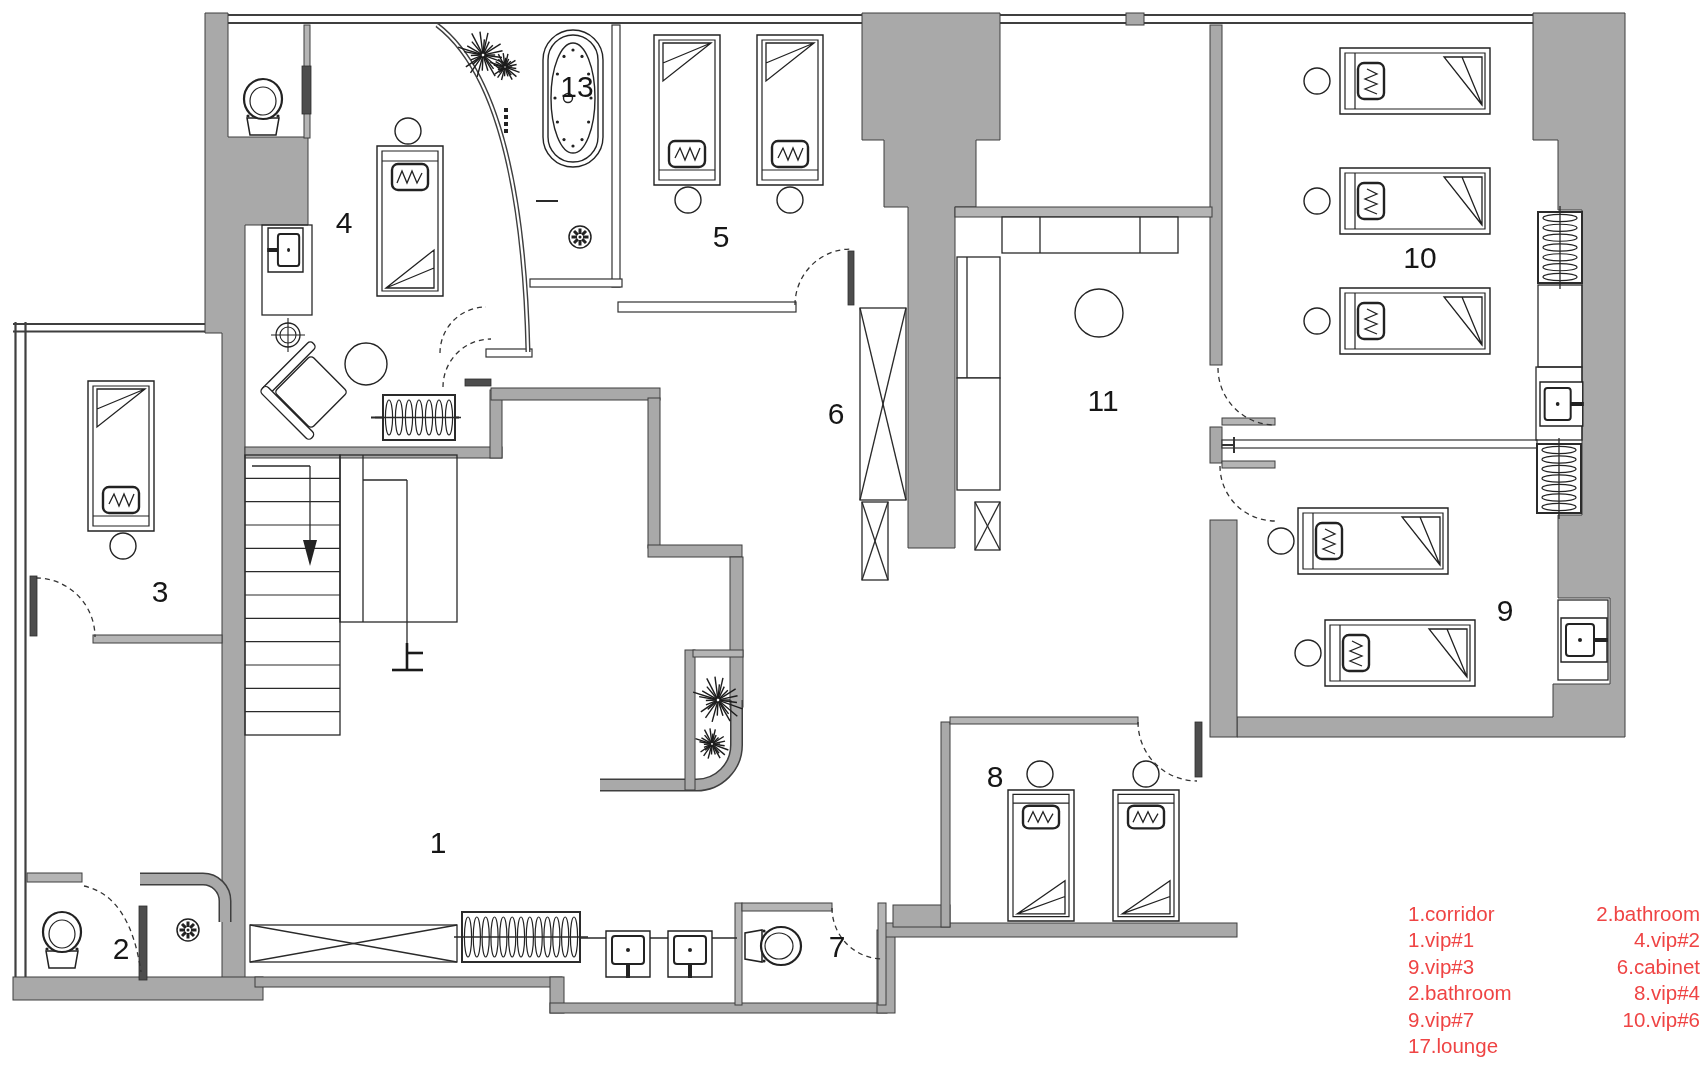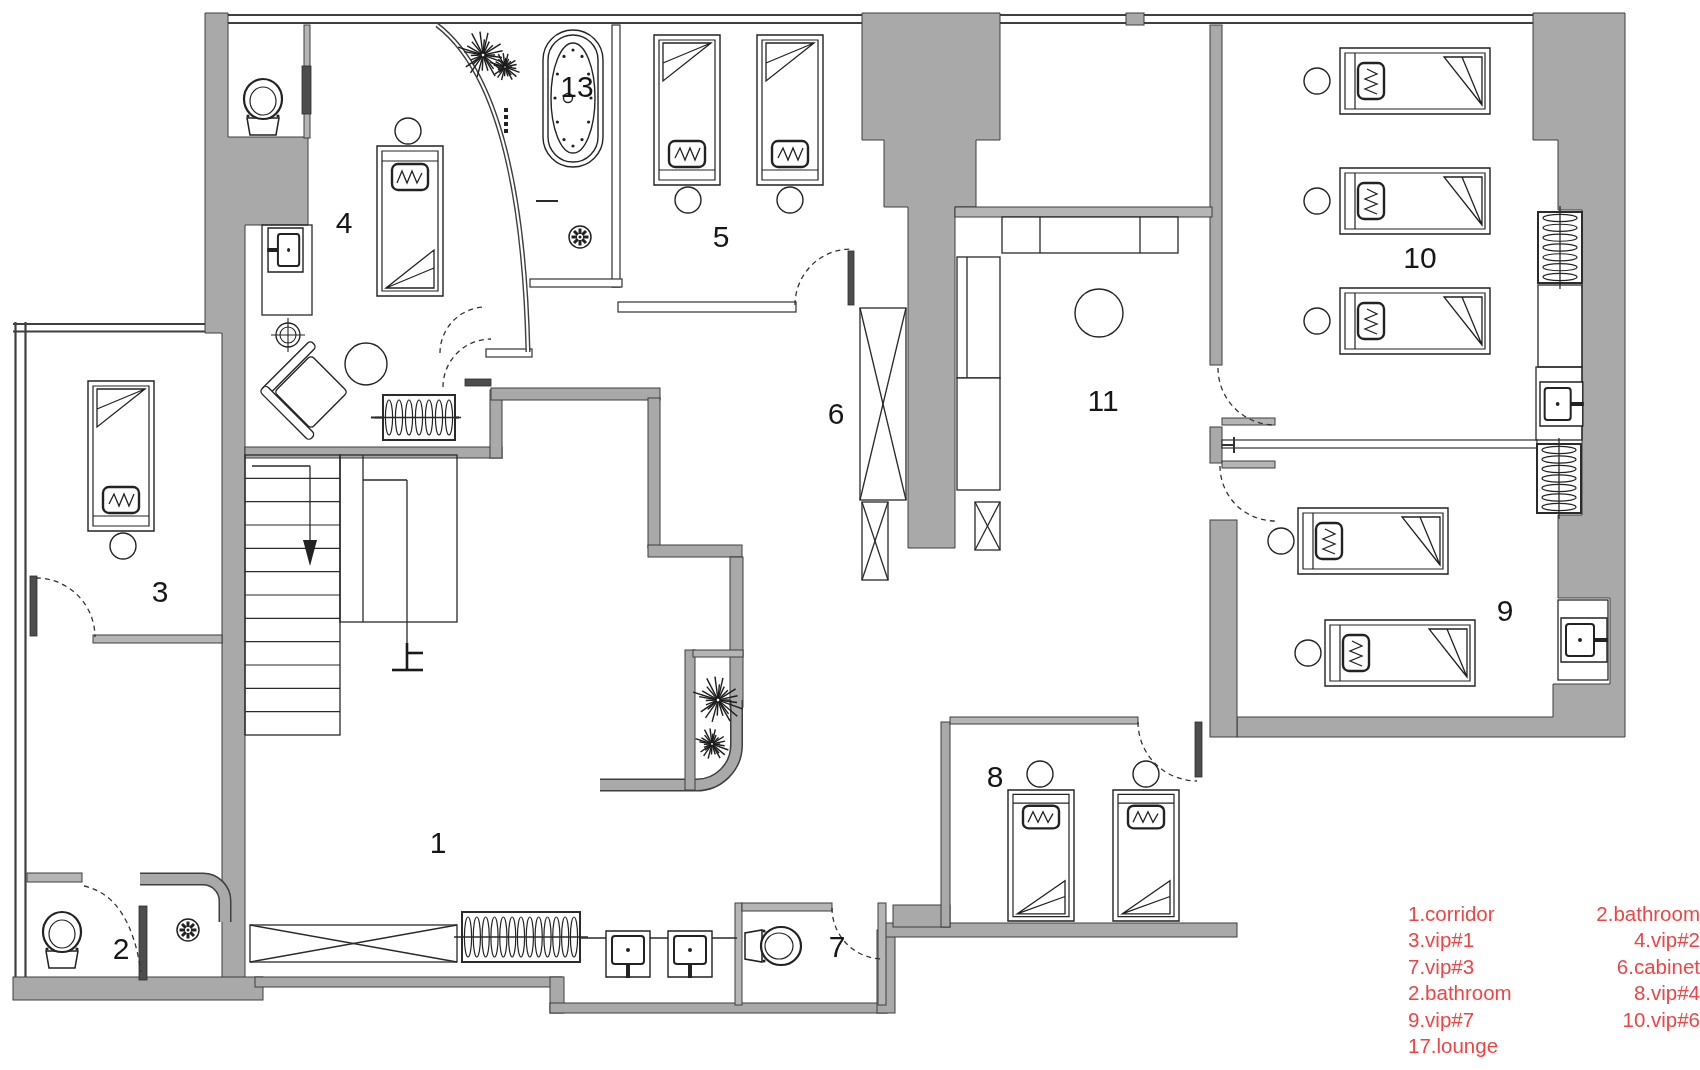--- a/index.html
+++ b/index.html
@@ -492,22 +492,22 @@
     <text class="room-num" x="1505" y="621">9</text>
     <text class="room-num" x="1420" y="268">10</text>
     <text class="room-num" x="1103" y="411">11</text>
     <text class="room-num" x="577" y="97">13</text>
   </g>
 </svg>
 
 <div id="legend">
   <div class="lcol1">
     <div>1.corridor</div>
-    <div>3.vip#1</div>
-    <div>7.vip#3</div>
+    <div>1.vip#1</div>
+    <div>9.vip#3</div>
     <div>2.bathroom</div>
     <div>9.vip#7</div>
     <div>17.lounge</div>
   </div>
   <div class="lcol2">
     <div>2.bathroom</div>
     <div>4.vip#2</div>
     <div>6.cabinet</div>
     <div>8.vip#4</div>
     <div>10.vip#6</div>

